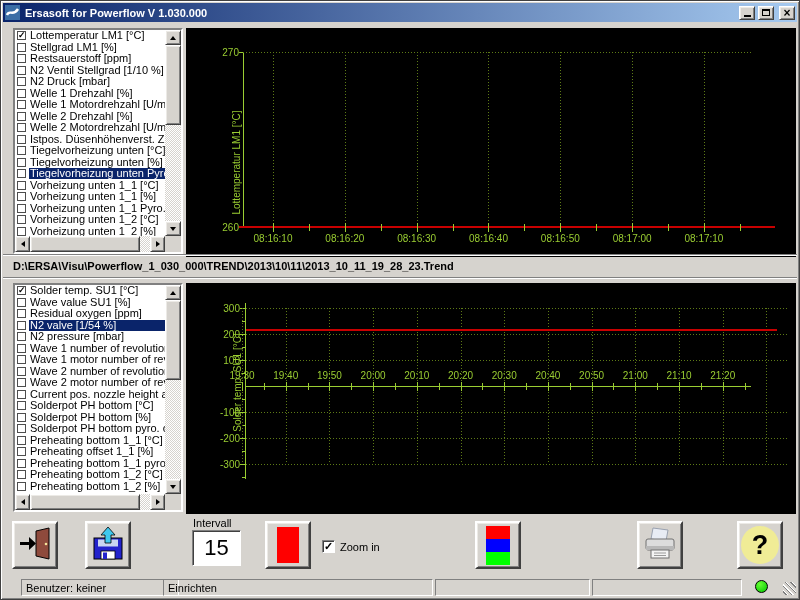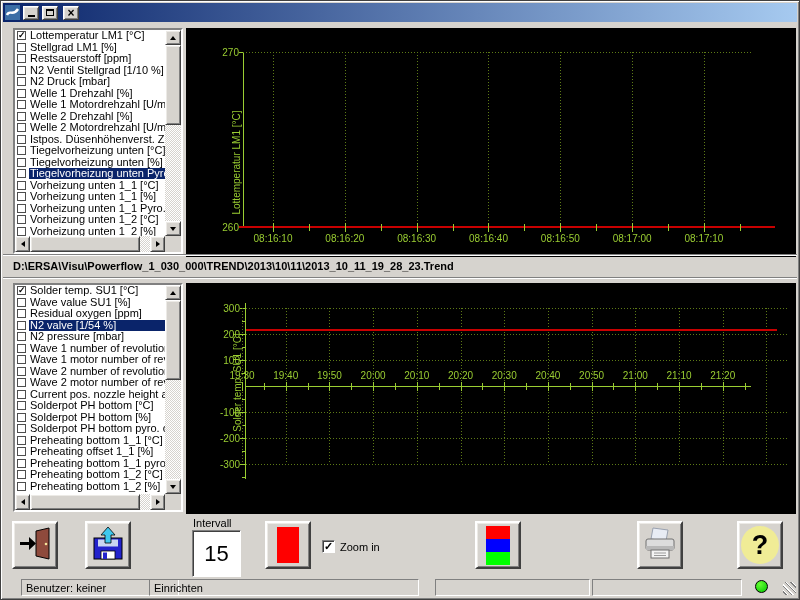--- a/index.html
+++ b/index.html
@@ -68,21 +68,21 @@
   #pathbar{position:absolute;left:13px;top:260px;width:780px;height:14px;font-size:11px;color:#000;white-space:nowrap;overflow:hidden;font-weight:bold;}
   
   .tbtn{
     position:absolute;top:521px;width:46px;height:48px;background:#d6d3ce;
     border:2px solid;border-color:#fff #404040 #404040 #fff;
     box-shadow:inset 1px 1px 0 #eceae6, inset -1px -1px 0 #808080;
     display:flex;align-items:center;justify-content:center;box-sizing:border-box;padding:0;
   }
   #interval-label{position:absolute;left:193px;top:517px;font-size:11px;color:#000;}
   #interval-box{
-    position:absolute;left:192px;top:530px;width:49px;height:47px;background:#fff;
+    position:absolute;left:192px;top:530px;width:49px;height:36px;background:#fff;
     border:1px solid;border-color:#808080 #fff #fff #808080;box-shadow:inset 1px 1px 0 #404040;
     display:flex;align-items:center;justify-content:center;font-size:22px;color:#000;box-sizing:border-box;
   }
   #zoom-check{
     position:absolute;left:322px;top:540px;width:13px;height:13px;background:#fff;
     border:1px solid;border-color:#808080 #fff #fff #808080;box-shadow:inset 1px 1px 0 #404040;
     display:flex;align-items:center;justify-content:center;font-size:11px;font-weight:bold;color:#000;box-sizing:border-box;
   }
   #zoom-label{position:absolute;left:340px;top:541px;font-size:11px;color:#000;}
   .rgb-sq{width:24px;height:13px;}
@@ -101,20 +101,21 @@
 
 <div id="win-frame"></div>
 
 <div id="titlebar">
   <span style="width:15px;height:15px;flex:0 0 15px;">
     <svg width="15" height="15" viewBox="0 0 15 15">
         <rect x="0" y="0" width="15" height="15" fill="#3b6ea5"></rect>
         <path d="M2 10 C4 4, 8 12, 13 4" stroke="#fff" stroke-width="2.4" fill="none"></path>
       </svg>
   </span>
+  <span id="title-text">Ersasoft for Powerflow V 1.030.000</span>
   <span class="wbtn">
       <span class="g-min"></span>
     </span>
   <span class="wbtn">
       <span class="g-max"></span>
     </span>
   <span class="wbtn" style="margin-left:2px;">
       <span class="g-close">×</span>
     </span>
 </div>
@@ -496,17 +497,17 @@
       <line x1="13" y1="29.5" x2="25" y2="29.5" stroke="#9a9a9a" stroke-width="1"></line>
     </svg>
   </span>
 </button>
 
 <button class="tbtn" style="left:737px;">
   <span id="help-circle">?</span>
 </button>
 
 <div class="sp" style="left:21px;width:158px;">Benutzer: keiner</div>
-<div class="sp" style="left:149px;width:270px;">Einrichten</div>
+<div class="sp" style="left:163px;width:270px;">Einrichten</div>
 <div class="sp" style="left:435px;width:155px;"></div>
 <div class="sp" style="left:592px;width:150px;"></div>
 <div id="led"></div>
 <div id="grip"></div>
 
 </body></html>

